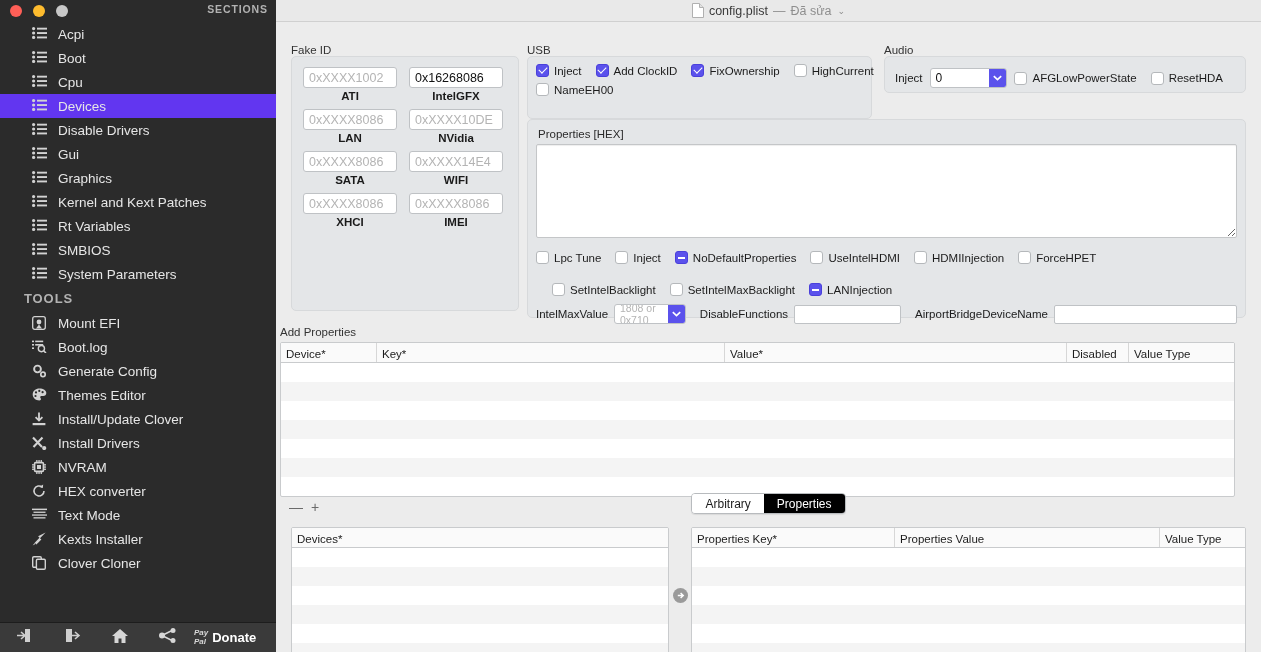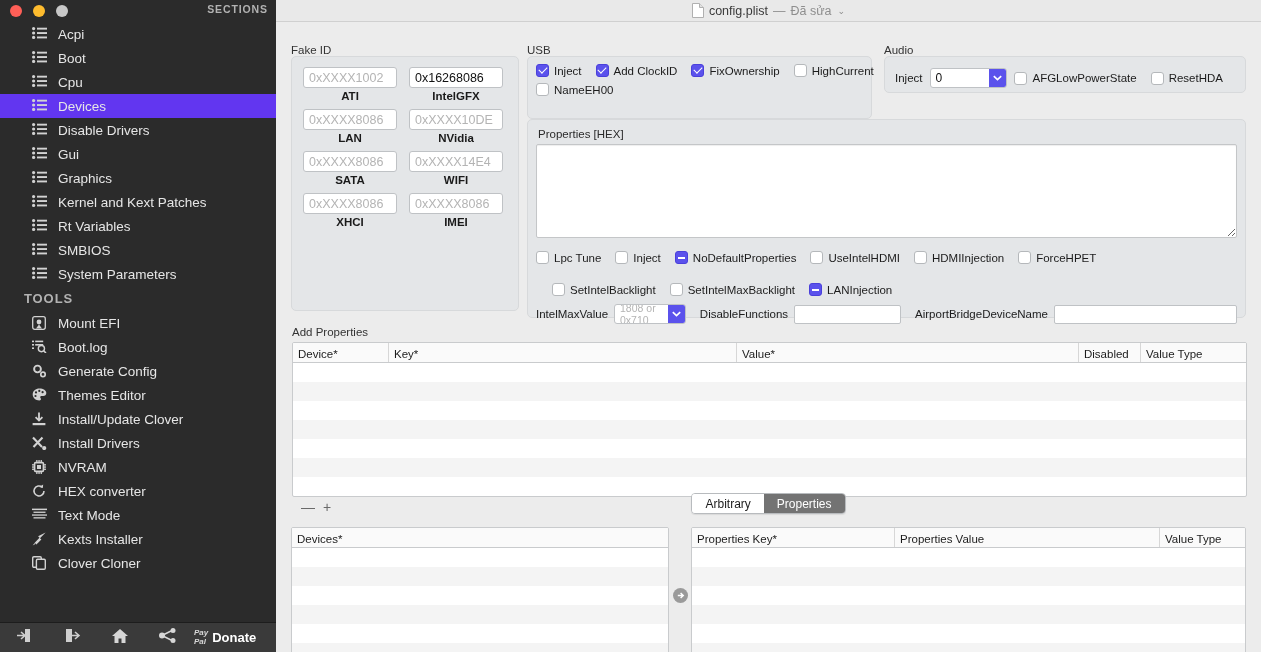--- a/index.html
+++ b/index.html
@@ -159,21 +159,21 @@
   .hex-area {
     width: 100%; height: 94px; background: #fff;
     border: 1px solid #c4c6c8; border-radius: 2px;
     box-shadow: inset 0 1px 1px rgba(0,0,0,0.07);
   }
   .hex-rows { margin-top: 9px; }
   .hex-row2 { margin-top: 19px; padding-left: 16px; }
   .hex-row3 { margin-top: 8px; display: flex; align-items: center; gap: 6px; }
 
   
-  .addprops-wrap { position: absolute; left: 16px; top: 304px; width: 955px; }
+  .addprops-wrap { position: absolute; left: 4px; top: 304px; width: 955px; }
   .tbl-title { font-size: 11.5px; color: #333; margin-bottom: 4px; }
   .tbl {
     background: #fff; border: 1px solid #c9cbcd; border-radius: 2px;
     overflow: hidden;
   }
   .tbl-head {
     display: flex; height: 20px; background: #fafafa;
     border-bottom: 1px solid #c9cbcd;
   }
   .th {
@@ -198,21 +198,21 @@
   }
   .segbar {
     display: inline-flex; border-radius: 4px; overflow: hidden;
     border: 1px solid #b8bbbe; box-shadow: 0 1px 1px rgba(0,0,0,0.08);
     height: 21px;
   }
   .seg {
     font-size: 12px; padding: 0 13px; display: flex; align-items: center;
     background: #fff; color: #1c1c1c; cursor: default;
   }
-  .seg.active { background: #737373; color: #fff; }
+  .seg.active { background: #000000; color: #fff; }
 
   
   .lower-wrap { position: absolute; left: 15px; top: 505px; width: 955px; }
   .lower-flex { display: flex; align-items: stretch; }
   .pane-left { width: 378px; }
   .pane-right { flex: 1 1 auto; }
   .arrow-col {
     width: 22px; display: flex; align-items: center; justify-content: center;
   }
   .arrow-btn {

